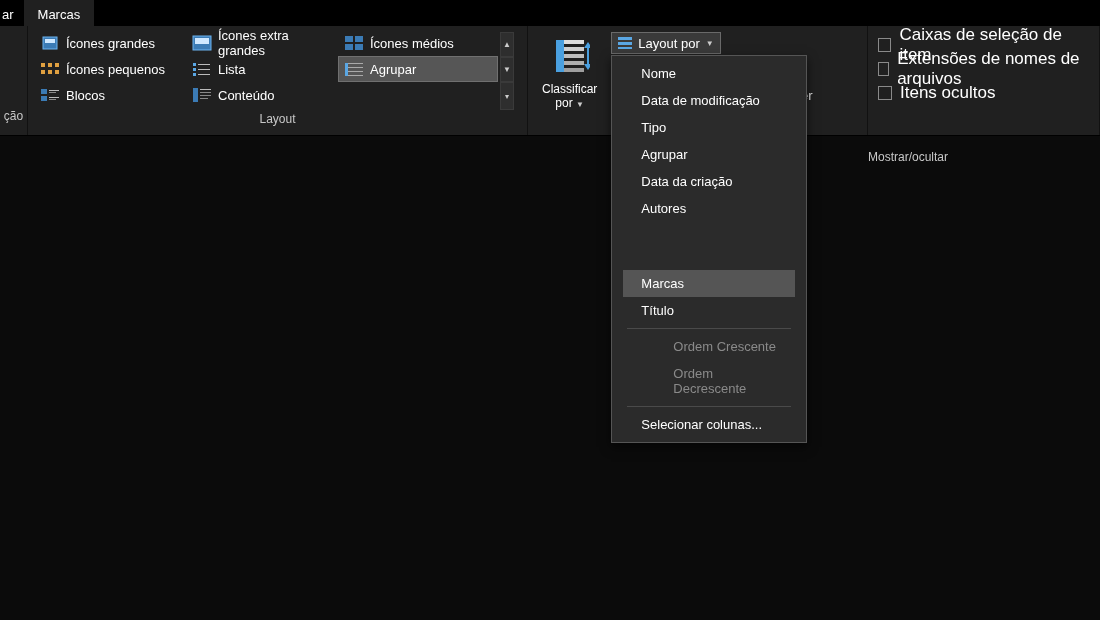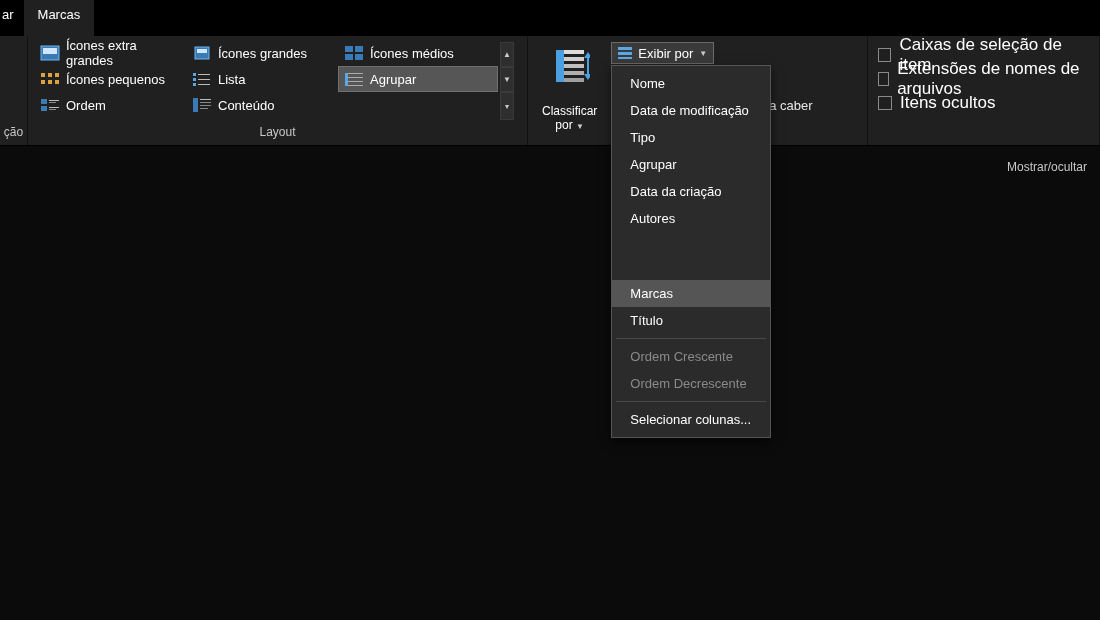--- a/index.html
+++ b/index.html
@@ -22,21 +22,21 @@
     width: 1100px;
     height: 620px;
     background: var(--bg-black);
     color: var(--text);
     overflow: hidden;
     font-size: 13px;
   }
 
   
   .tabstrip {
-    height: 36px;
+    height: 26px;
     display: flex;
     align-items: stretch;
     background: var(--bg-black);
     border-radius: 12px;
   }
   .tabstrip .tab {
     padding: 4px 14px 0 14px;
     line-height: 22px;
     font-size: 13px;
     cursor: default;
@@ -61,21 +61,21 @@
     flex: 1;
     display: flex;
     align-items: flex-start;
     padding: 4px 6px 0 6px;
     position: relative;
   }
   .rgroup .label {
     text-align: center;
     font-size: 12px;
     color: #c8c8c8;
-    padding-bottom: 4px;
+    padding-bottom: 10px;
     line-height: 18px;
   }
 
   
   .panes-group { width: 28px; }
 
   
   .layout-gallery {
     display: grid;
     grid-template-columns: 152px 152px 160px;
@@ -107,21 +107,21 @@
   .licon {
     width: 20px; height: 16px;
     display:flex; align-items:center; justify-content:center;
   }
   .licon svg { display:block; }
 
   
   .vbtn {
     display:flex; flex-direction:column; align-items:center;
     padding: 2px 8px 0 8px;
-    gap:14px;
+    gap:2px;
     cursor:default;
   }
   .vbtn .vicon { width:40px; height:48px; display:flex; align-items:center; justify-content:center;}
   .vbtn .vlabel { font-size:12px; text-align:center; line-height:14px; }
   .vbtn .caret { font-size:8px; color:#ccc; margin-top:2px;}
 
   
   .groupby-wrap { position:relative; display:flex; flex-direction:column; align-items:flex-start; padding-top:2px;}
   .groupby-btn {
     display:flex; align-items:center; gap:6px;
@@ -150,34 +150,34 @@
   .checkbox {
     width:14px; height:14px;
     border:1px solid #8a8a8a;
     background:transparent;
   }
 
   
   .dropdown {
     position:absolute;
     top:25px; left:0;
-    width:160px;
+    width:196px;
     background:var(--bg-menu);
     border:1px solid #555;
     box-shadow:0 4px 10px rgba(0,0,0,.6);
-    padding:4px 0;
+    padding:4px 11px;
     z-index:50;
   }
   .dropdown .mitem {
     padding:6px 14px 6px 18px;
     font-size:13px;
     cursor:default;
   }
   .dropdown .mitem.hover { background:var(--bg-menu-hover);margin-top:48px; }
-  .dropdown .mitem.disabled { color:var(--text-dim); }
+  .dropdown .mitem.disabled { color:var(--text-dim);margin-left:32px; }
   .dropdown .sep { height:1px; background:#4a4a4a; margin:4px 4px; }
 
   
   .behind-text {
     position:absolute;
     left:790px; top:90px;
     font-size:13px;
     color:#e8e8e8;
     white-space:nowrap;
   }
@@ -203,35 +203,35 @@
     <div class="label">ção</div>
   </div>
 
   <div class="rgroup" style="width:500px;">
     <div class="body">
       <div class="layout-gallery">
 
         <div class="litem">
           <span class="licon">
             <svg width="20" height="16">
+                <rect x="3" y="2" width="14" height="12" fill="#3b7bb5" stroke="#6cb4f0"></rect>
+                <rect x="5" y="4" width="10" height="4" fill="#cfe8ff"></rect>
+              </svg>
+          </span>
+          <span>Ícones grandes</span>
+        </div>
+
+        <div class="litem">
+          <span class="licon">
+            <svg width="20" height="16">
                 <rect x="1" y="1" width="18" height="14" fill="#3b7bb5" stroke="#6cb4f0"></rect>
                 <rect x="3" y="3" width="14" height="6" fill="#cfe8ff"></rect>
               </svg>
           </span>
           <span>Ícones extra grandes</span>
-        </div>
-
-        <div class="litem">
-          <span class="licon">
-            <svg width="20" height="16">
-                <rect x="3" y="2" width="14" height="12" fill="#3b7bb5" stroke="#6cb4f0"></rect>
-                <rect x="5" y="4" width="10" height="4" fill="#cfe8ff"></rect>
-              </svg>
-          </span>
-          <span>Ícones grandes</span>
         </div>
 
         <div class="litem">
           <span class="licon">
             <svg width="20" height="16">
               <rect x="1" y="1" width="8" height="6" fill="#3b7bb5"></rect>
                 <rect x="11" y="1" width="8" height="6" fill="#3b7bb5"></rect>
               <rect x="1" y="9" width="8" height="6" fill="#3b7bb5"></rect>
                 <rect x="11" y="9" width="8" height="6" fill="#3b7bb5"></rect>
             </svg>
@@ -284,21 +284,21 @@
           <span class="licon">
             <svg width="20" height="16">
               <rect x="1" y="2" width="6" height="5" fill="#3b7bb5"></rect>
                 <rect x="9" y="3" width="10" height="1" fill="#bbb"></rect>
                 <rect x="9" y="5" width="7" height="1" fill="#888"></rect>
               <rect x="1" y="9" width="6" height="5" fill="#3b7bb5"></rect>
                 <rect x="9" y="10" width="10" height="1" fill="#bbb"></rect>
                 <rect x="9" y="12" width="7" height="1" fill="#888"></rect>
             </svg>
           </span>
-          <span>Ordem</span>
+          <span>Blocos</span>
         </div>
 
         <div class="litem">
           <span class="licon">
             <svg width="20" height="16">
               <rect x="1" y="1" width="5" height="14" fill="#3b7bb5"></rect>
               <rect x="8" y="2" width="11" height="1" fill="#bbb"></rect>
               <rect x="8" y="5" width="11" height="1" fill="#888"></rect>
               <rect x="8" y="8" width="11" height="1" fill="#888"></rect>
               <rect x="8" y="11" width="8" height="1" fill="#888"></rect>
@@ -337,21 +337,21 @@
         <span class="vlabel">
           <span>Classificar</span><br>
           <span>por</span>
           <span class="caret">▼</span>
         </span>
       </div>
 
       <div class="groupby-wrap">
         <div class="groupby-btn">
           <span class="gb-icon"></span>
-          <span>Exibir por</span>
+          <span>Layout por</span>
           <span class="caret">▼</span>
         </div>
 
         <div class="dropdown" id="groupby-menu">
             <div class="mitem">Nome</div>
             <div class="mitem">Data de modificação</div>
             <div class="mitem">Tipo</div>
             <div class="mitem">Agrupar</div>
             <div class="mitem">Data da criação</div>
             <div class="mitem">Autores</div>
@@ -379,18 +379,18 @@
       </div>
       <div class="check-row">
         <span class="checkbox"></span>
         <span>Extensões de nomes de arquivos</span>
       </div>
       <div class="check-row">
         <span class="checkbox"></span>
         <span>Itens ocultos</span>
       </div>
     </div>
-    <div class="label" style="text-align:right; padding-right:12px;margin-top:44px;">Mostrar/ocultar</div>
+    <div class="label" style="text-align:left; padding-right:12px;margin-top:44px;">Mostrar/ocultar</div>
   </div>
 
 </div>
 
 <div class="content-area"></div>
 
 </body></html>

